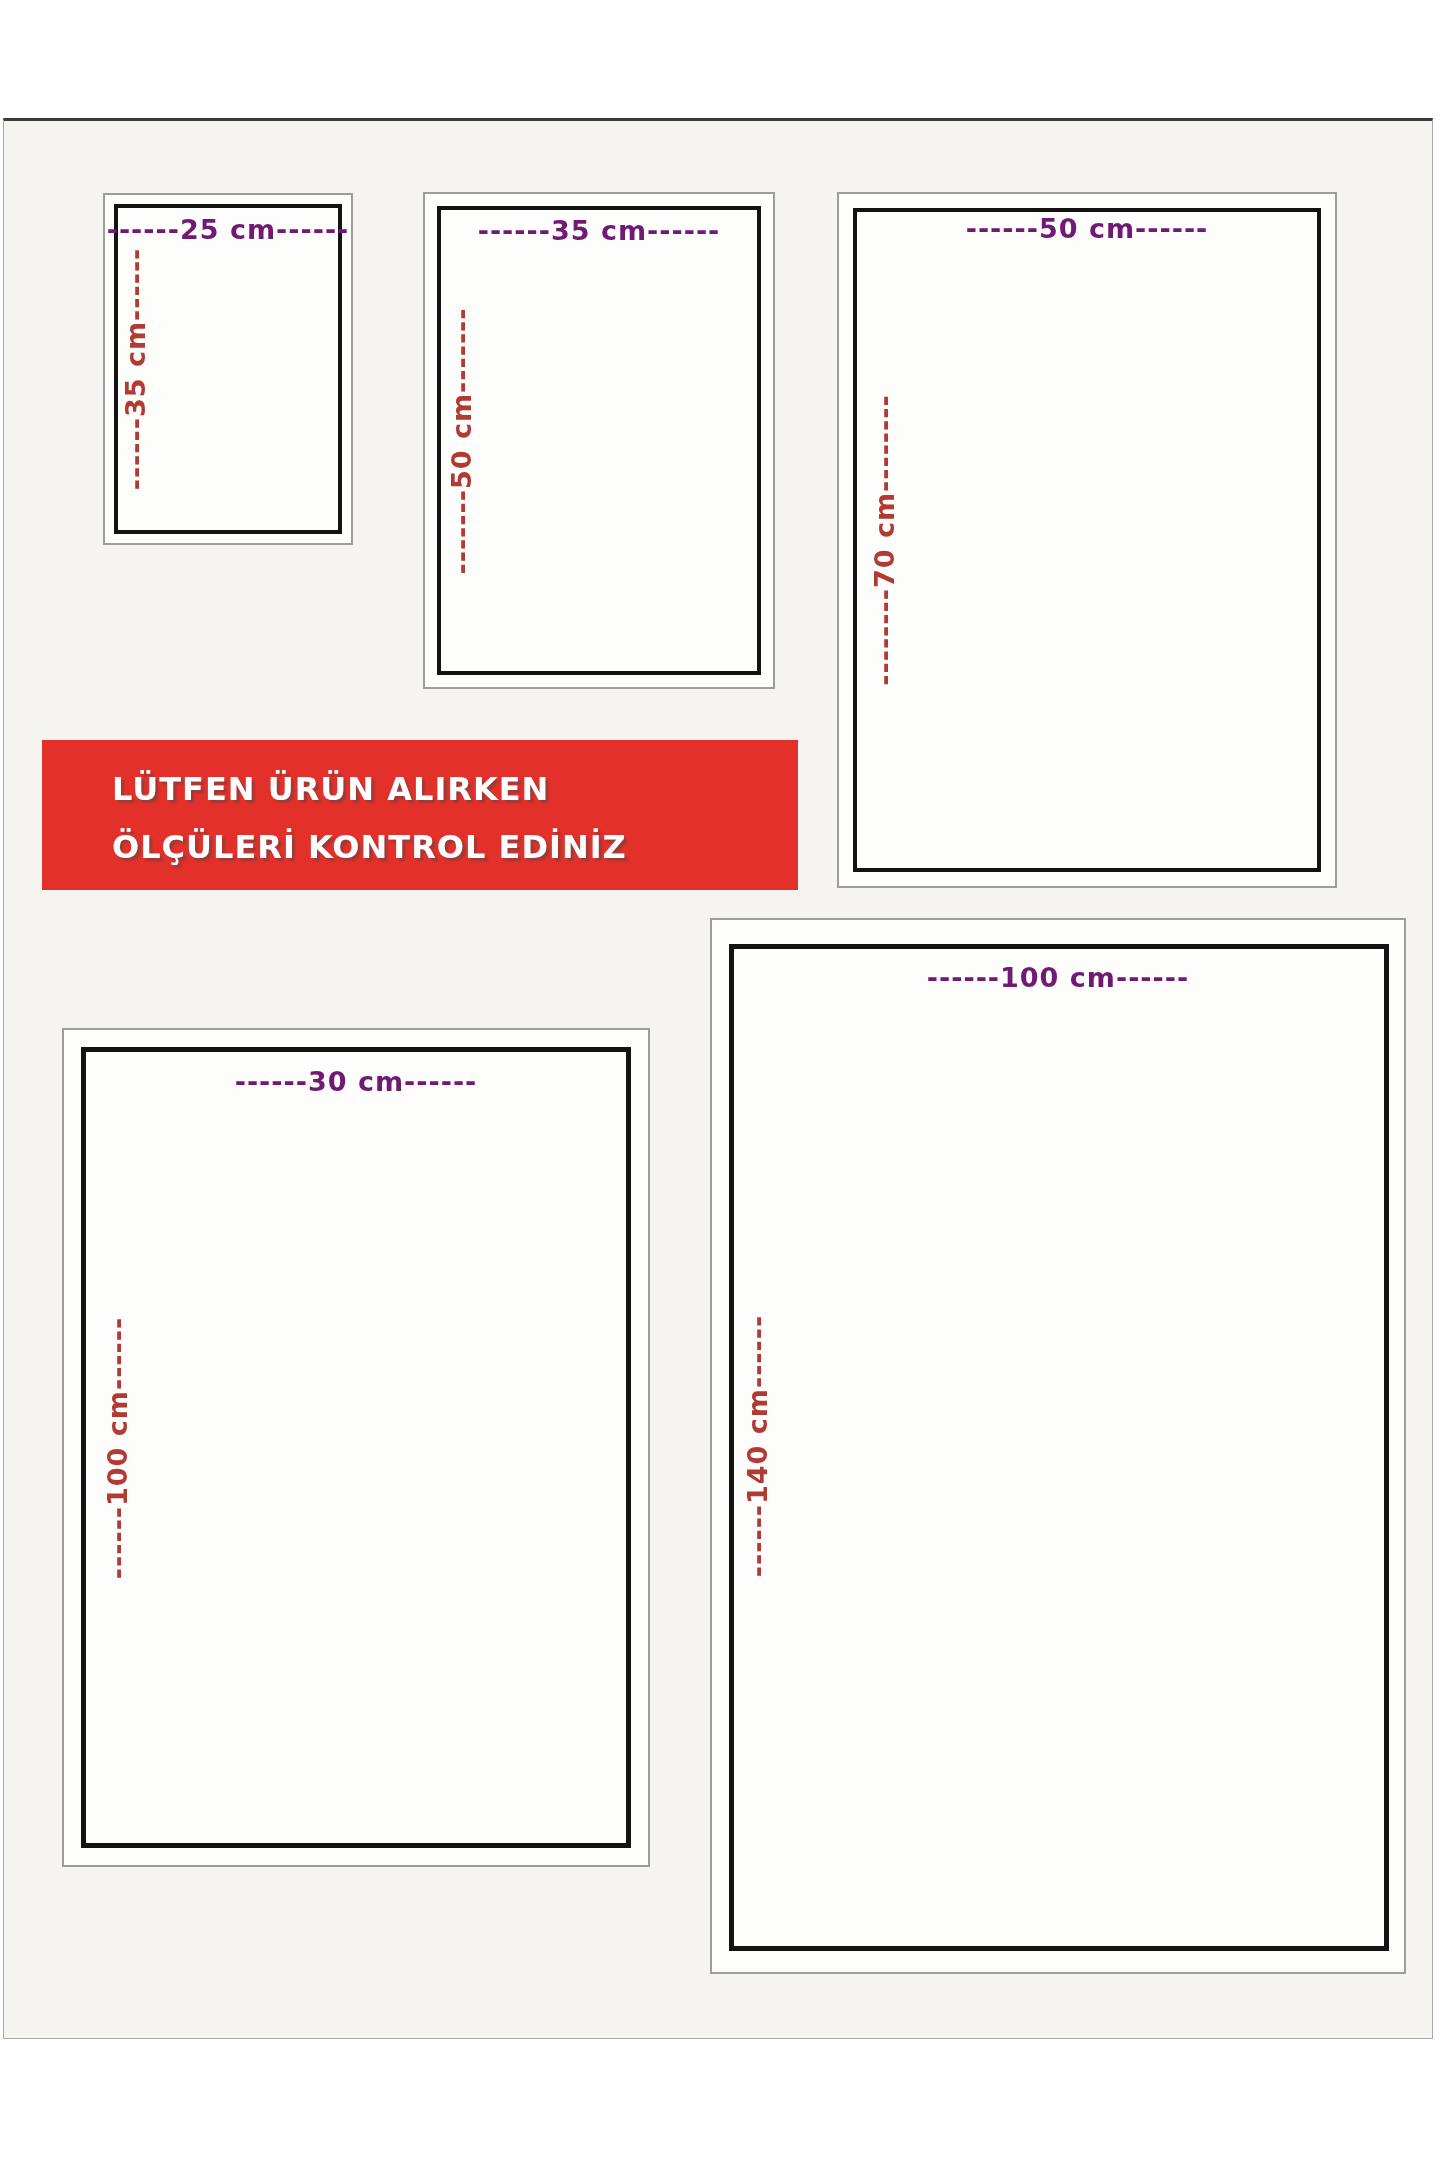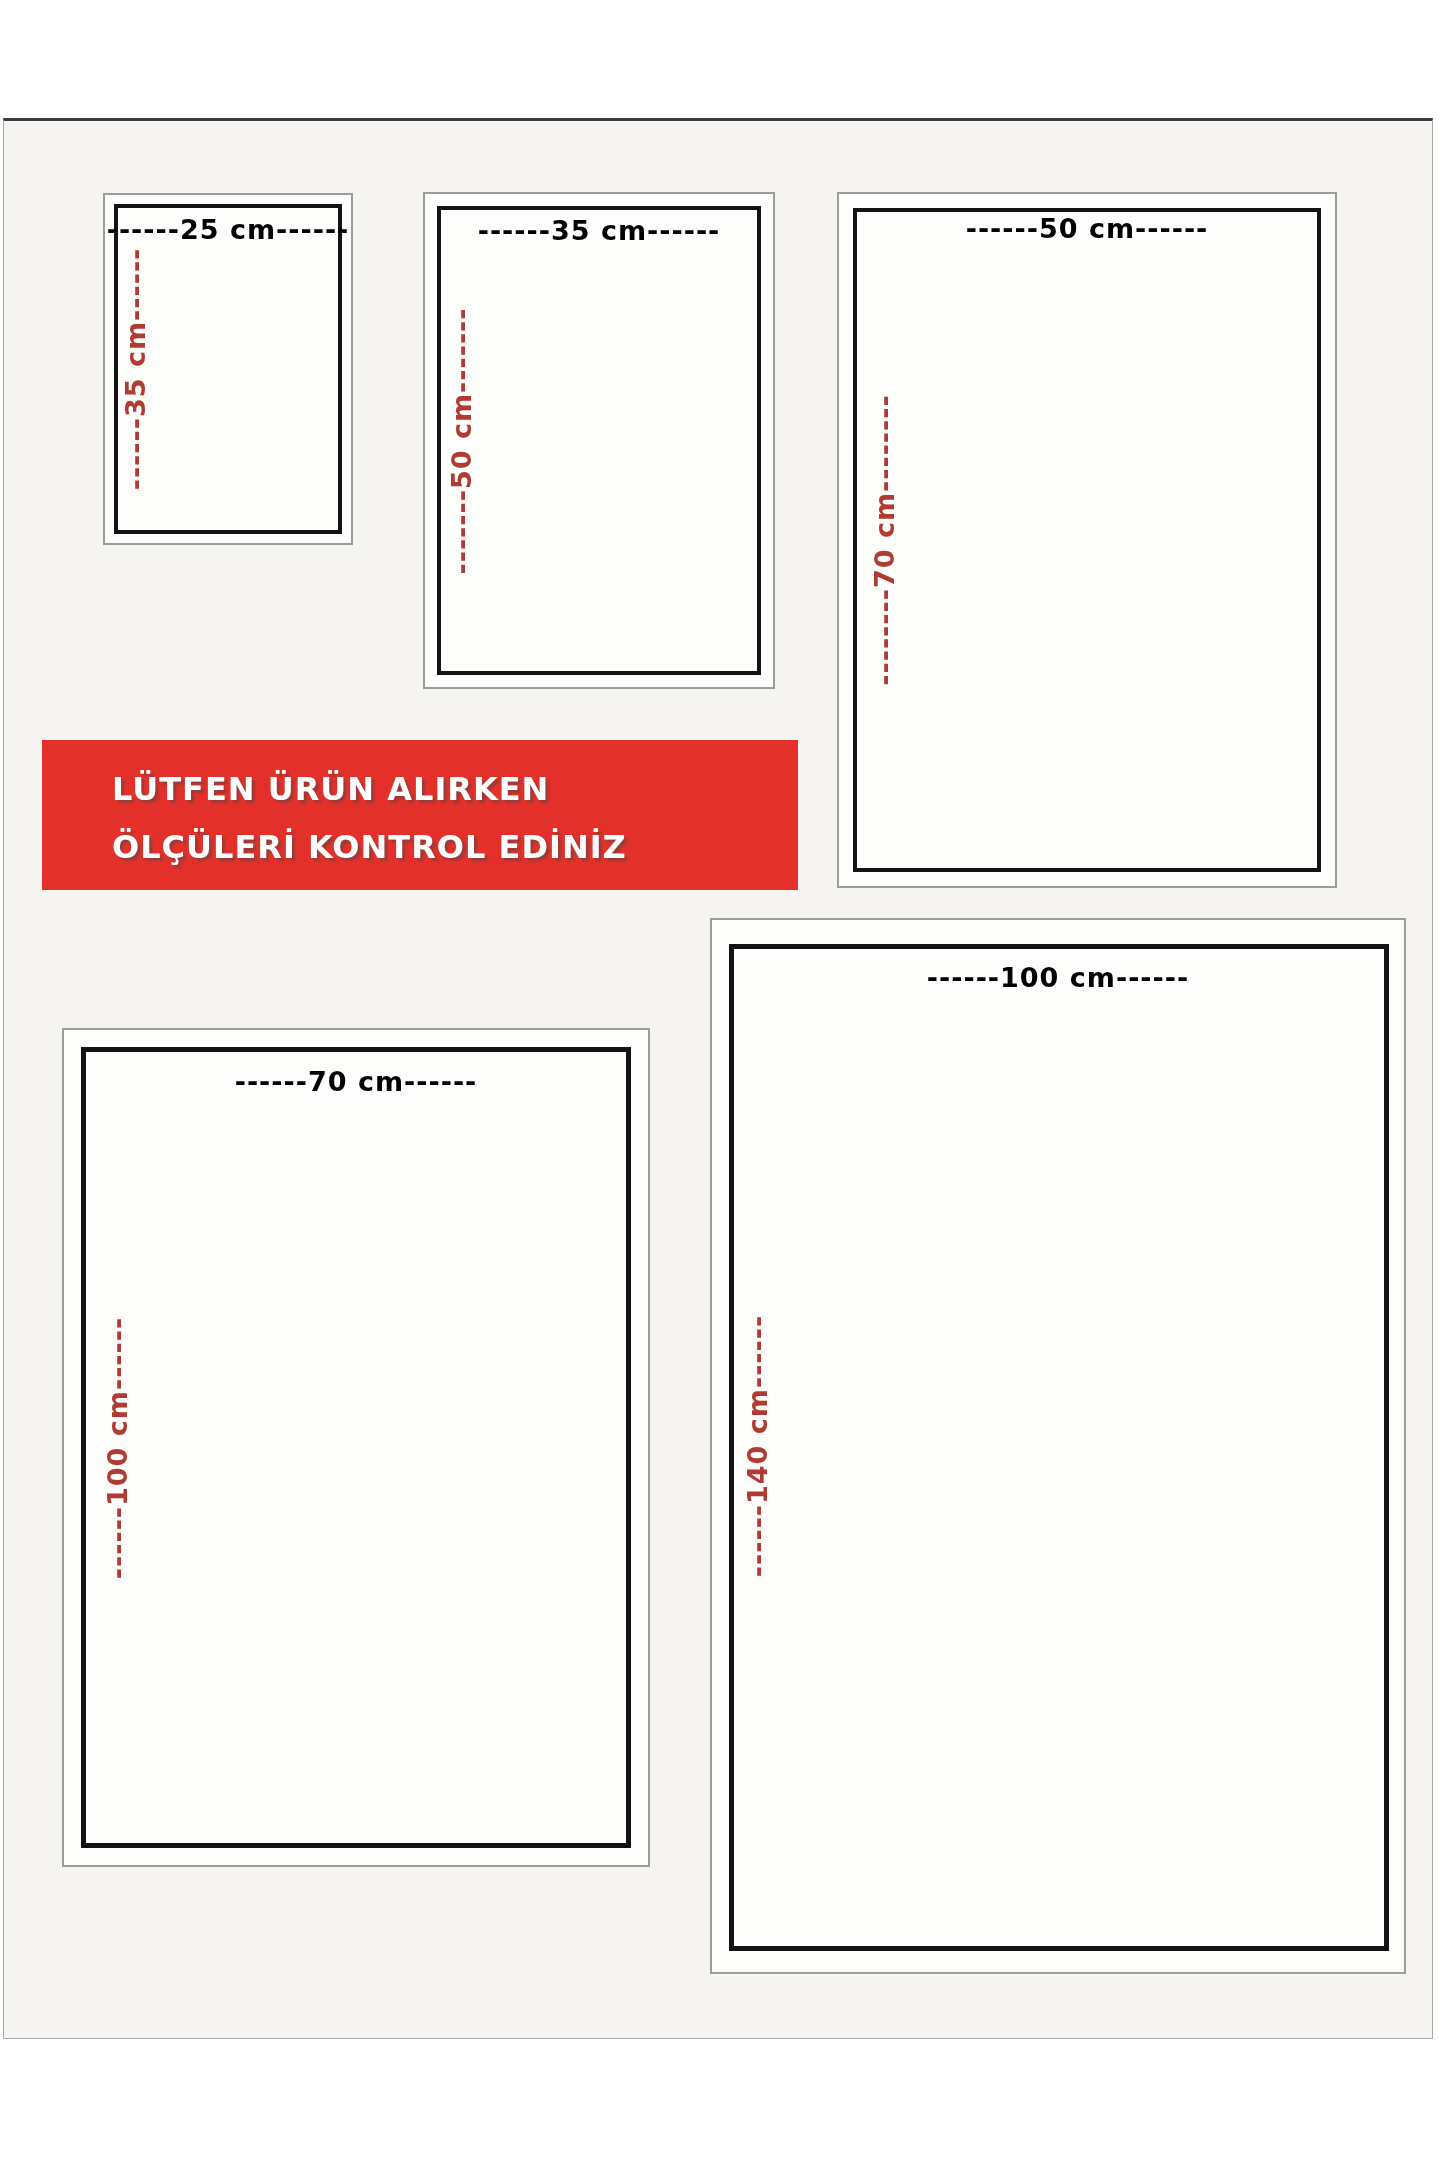--- a/index.html
+++ b/index.html
@@ -25,21 +25,21 @@
     box-sizing:border-box;
   }
   .sbox .inner {
     position:absolute;
     border:4px solid #131313;
   }
   .wlabel {
     position:absolute; left:50%;
     transform:translateX(-50%);
     white-space:nowrap;
-    color:#000000; font-weight:bold; font-size:27px;
+    color:#701a75; font-weight:bold; font-size:27px;
     letter-spacing:1px;
   }
   .hlabel {
     position:absolute; top:50%;
     transform:translate(-50%,-50%) rotate(-90deg);
     white-space:nowrap;
     color:#b13a32; font-weight:bold; font-size:27px;
     letter-spacing:1px;
   }
   
@@ -100,21 +100,21 @@
 </div>
 
 <div id="box3" class="sbox">
   <div class="inner"></div>
   <span class="wlabel">------50 cm------</span>
   <span class="hlabel">--------70 cm--------</span>
 </div>
 
 <div id="box4" class="sbox">
   <div class="inner"></div>
-  <span class="wlabel">------70 cm------</span>
+  <span class="wlabel">------30 cm------</span>
   <span class="hlabel">------100 cm------</span>
 </div>
 
 <div id="box5" class="sbox">
   <div class="inner"></div>
   <span class="wlabel">------100 cm------</span>
   <span class="hlabel">------140 cm------</span>
 </div>
 
 <div class="banner">

